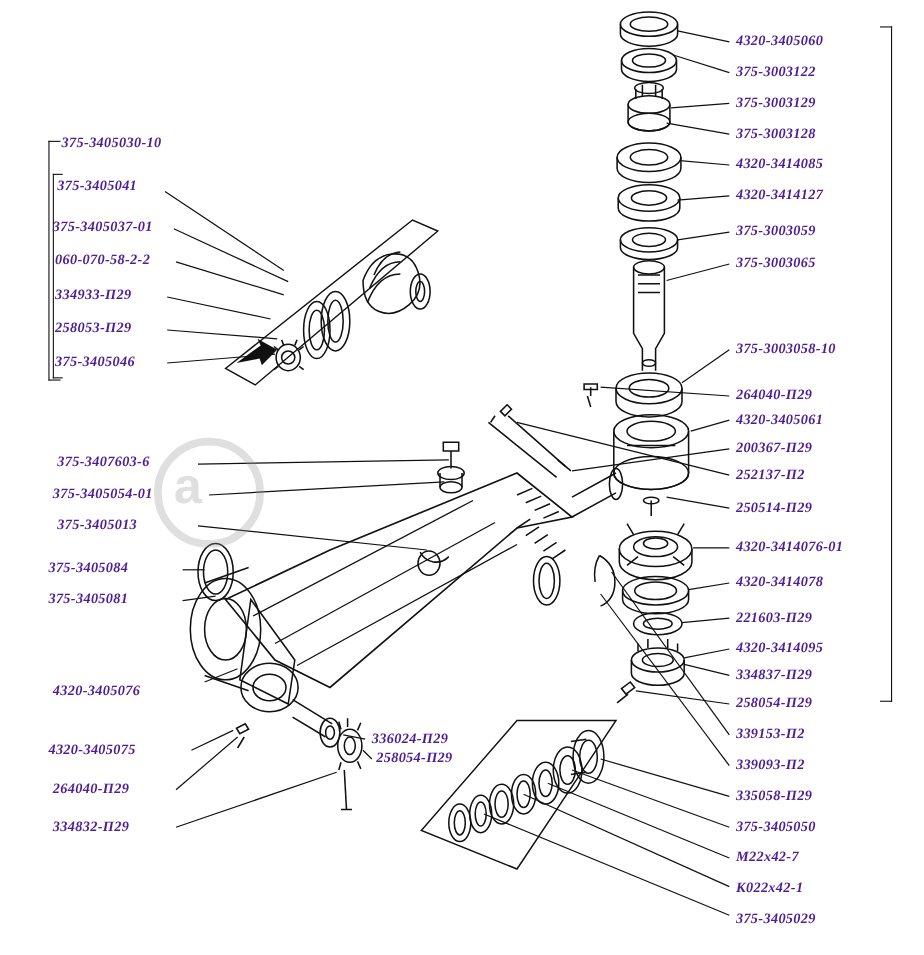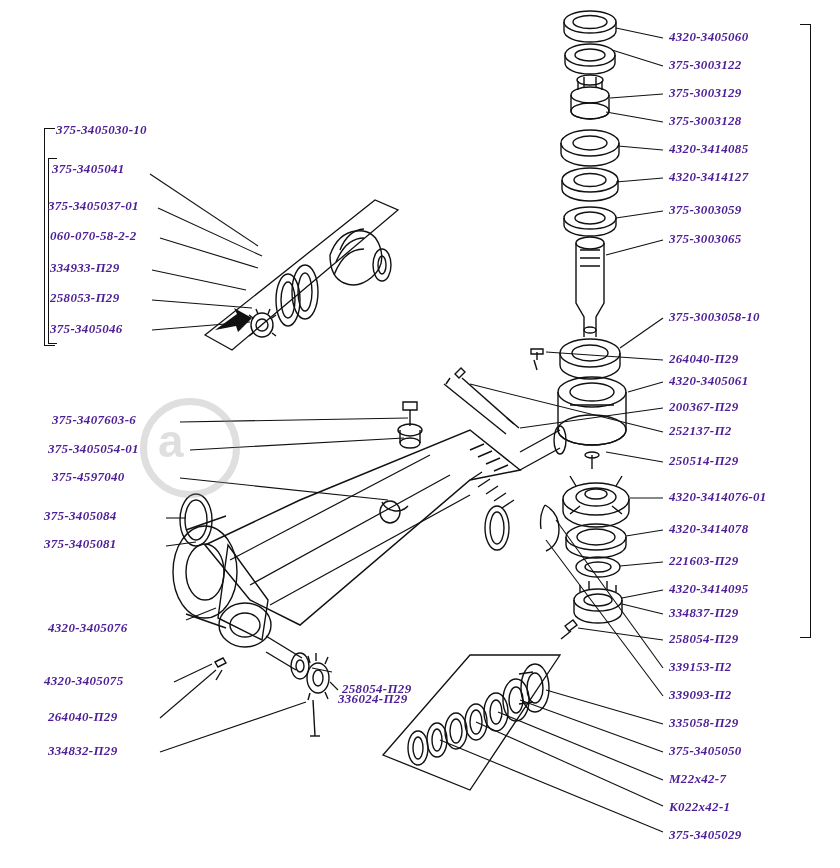--- a/index.html
+++ b/index.html
@@ -307,30 +307,30 @@
   <div class="lbl" style="left:56px; top:122px;">375-3405030-10</div>
   <div class="lbl" style="left:52px; top:161px;">375-3405041</div>
   <div class="lbl" style="left:48px; top:198px;">375-3405037-01</div>
   <div class="lbl" style="left:50px; top:228px;">060-070-58-2-2</div>
   <div class="lbl" style="left:50px; top:260px;">334933-П29</div>
   <div class="lbl" style="left:50px; top:290px;">258053-П29</div>
   <div class="lbl" style="left:50px; top:321px;">375-3405046</div>
 
   <div class="lbl" style="left:52px; top:412px;">375-3407603-6</div>
   <div class="lbl" style="left:48px; top:441px;">375-3405054-01</div>
-  <div class="lbl" style="left:52px; top:469px;">375-4597040</div>
+  <div class="lbl" style="left:52px; top:469px;">375-3405013</div>
   <div class="lbl" style="left:44px; top:508px;">375-3405084</div>
   <div class="lbl" style="left:44px; top:536px;">375-3405081</div>
 
   <div class="lbl" style="left:48px; top:620px;">4320-3405076</div>
   <div class="lbl" style="left:44px; top:673px;">4320-3405075</div>
   <div class="lbl" style="left:48px; top:709px;">264040-П29</div>
   <div class="lbl" style="left:48px; top:743px;">334832-П29</div>
 
-  <div class="lbl" style="left:338px; top:663px;margin-top:28px;">336024-П29</div>
+  <div class="lbl" style="left:338px; top:663px;">336024-П29</div>
   <div class="lbl" style="left:342px; top:681px;">258054-П29</div>
 
   <div class="lbl" style="left:669px; top:29px;">4320-3405060</div>
   <div class="lbl" style="left:669px; top:57px;">375-3003122</div>
   <div class="lbl" style="left:669px; top:85px;">375-3003129</div>
   <div class="lbl" style="left:669px; top:113px;">375-3003128</div>
   <div class="lbl" style="left:669px; top:141px;">4320-3414085</div>
   <div class="lbl" style="left:669px; top:169px;">4320-3414127</div>
   <div class="lbl" style="left:669px; top:202px;">375-3003059</div>
   <div class="lbl" style="left:669px; top:231px;">375-3003065</div>

